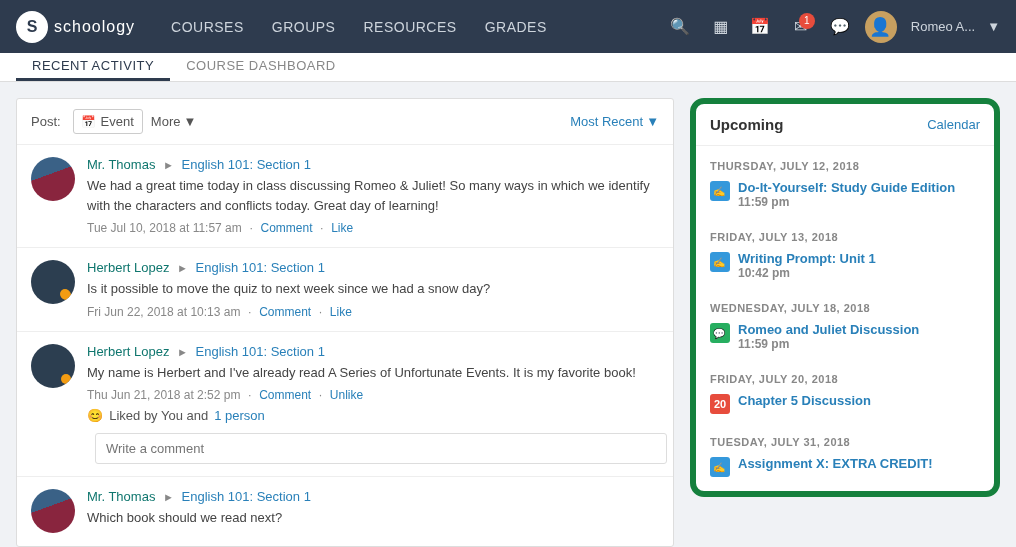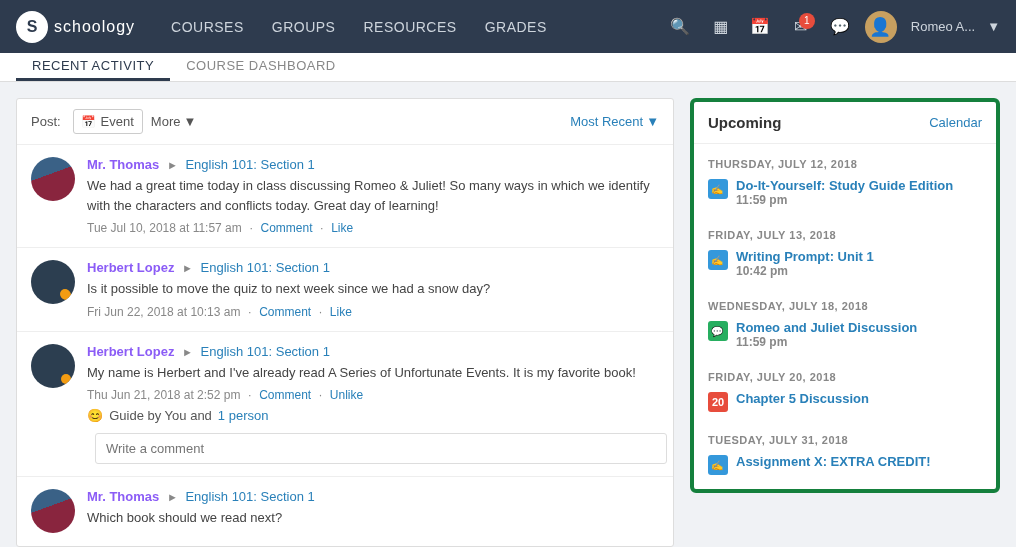--- a/index.html
+++ b/index.html
@@ -38,33 +38,33 @@
     .event-icon { color: #e05; font-size: 12px; }
     .more-btn { display: flex; align-items: center; gap: 3px; background: none; border: none; cursor: pointer; font-size: 13px; color: #555; }
     .most-recent { margin-left: auto; font-size: 13px; color: #2980b9; cursor: pointer; display: flex; align-items: center; gap: 3px; }
 
     
     .post-item { display: flex; padding: 12px 14px; border-bottom: 1px solid #eee; gap: 12px; }
     .post-item:last-child { border-bottom: none; }
     .avatar-placeholder { width: 44px; height: 44px; border-radius: 50%; overflow: hidden; flex-shrink: 0; }
     .post-body { flex: 1; }
     .post-header { margin-bottom: 4px; font-size: 13px; }
-    .post-author { color: #8b5cf6; font-weight: 700; cursor: pointer; }
+    .post-author { color: #0f766e; font-weight: 400; cursor: pointer; }
     .post-arrow { color: #888; margin: 0 4px; font-size: 11px; }
     .post-course { color: #2980b9; cursor: pointer; }
     .post-text { color: #444; line-height: 1.5; margin-bottom: 6px; font-size: 13px; }
     .post-meta { font-size: 12px; color: #888; }
     .post-link { color: #2980b9; cursor: pointer; }
     .post-dot { margin: 0 4px; color: #888; }
     .liked-row { display: flex; align-items: center; gap: 6px; font-size: 13px; color: #555; margin: 6px 0; }
     .liked-link { color: #2980b9; cursor: pointer; }
     .comment-input { width: 100%; border: 1px solid #ddd; border-radius: 3px; padding: 7px 10px; font-size: 13px; color: #999; outline: none; margin-top: 4px; margin-left: 8px; }
 
     
-    .upcoming-card { background: #fff; border: 4px solid #15803d; border-radius: 6px; padding: 0; }
+    .upcoming-card { background: #fff; border: 6px solid #15803d; border-radius: 14px; padding: 0; }
     .upcoming-header { display: flex; align-items: center; justify-content: space-between; padding: 12px 14px; border-bottom: 1px solid #eee; }
     .upcoming-title { font-size: 15px; font-weight: 600; color: #333; }
     .calendar-link { font-size: 13px; color: #2980b9; cursor: pointer; }
     .upcoming-section { padding: 8px 14px 4px; }
     .upcoming-date { font-size: 11px; color: #888; font-weight: 600; text-transform: uppercase; letter-spacing: 0.5px; padding: 6px 0 4px; }
     .upcoming-item { display: flex; align-items: flex-start; gap: 8px; padding: 4px 0; }
     .upcoming-icon { width: 20px; height: 20px; border-radius: 3px; flex-shrink: 0; display: flex; align-items: center; justify-content: center; font-size: 10px; margin-top: 1px; }
     .icon-quiz { background: #3498db; color: #fff; }
     .icon-discussion { background: #27ae60; color: #fff; }
     .icon-event { background: #e74c3c; color: #fff; }
@@ -188,21 +188,21 @@
           <div class="post-text">My name is Herbert and I've already read A Series of Unfortunate Events. It is my favorite book!</div>
           <div class="post-meta">
             <span>Thu Jun 21, 2018 at 2:52 pm</span>
             <span class="post-dot">·</span>
             <span class="post-link">Comment</span>
             <span class="post-dot">·</span>
             <span class="post-link">Unlike</span>
           </div>
           <div class="liked-row">
             <span>😊</span>
-            <span>Guide by You and</span>
+            <span>Liked by You and</span>
             <span class="liked-link">1 person</span>
           </div>
           <input class="comment-input" placeholder="Write a comment" style="">
         </div>
       </div>
 
       <div class="post-item" style="border-bottom:none;">
         <div class="avatar-placeholder avatar-thomas" style="width:44px;height:44px;border-radius:50%;"></div>
         <div class="post-body">
           <div class="post-header">

